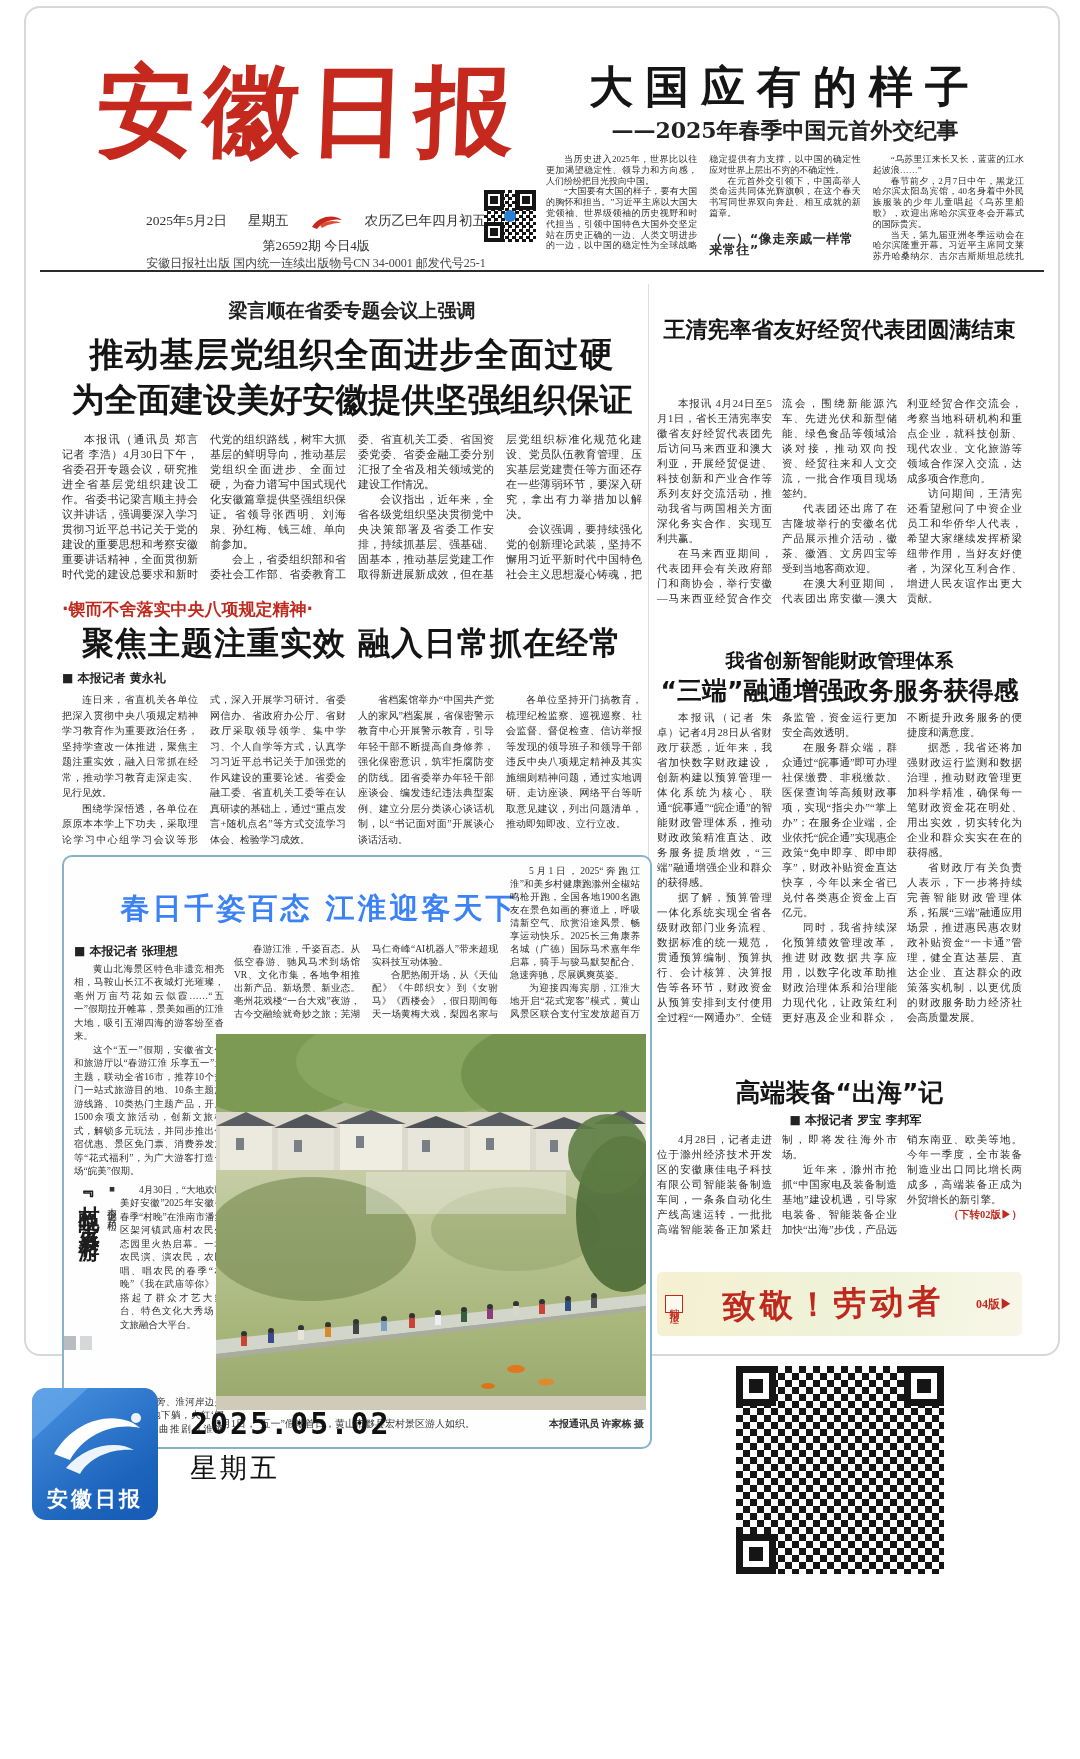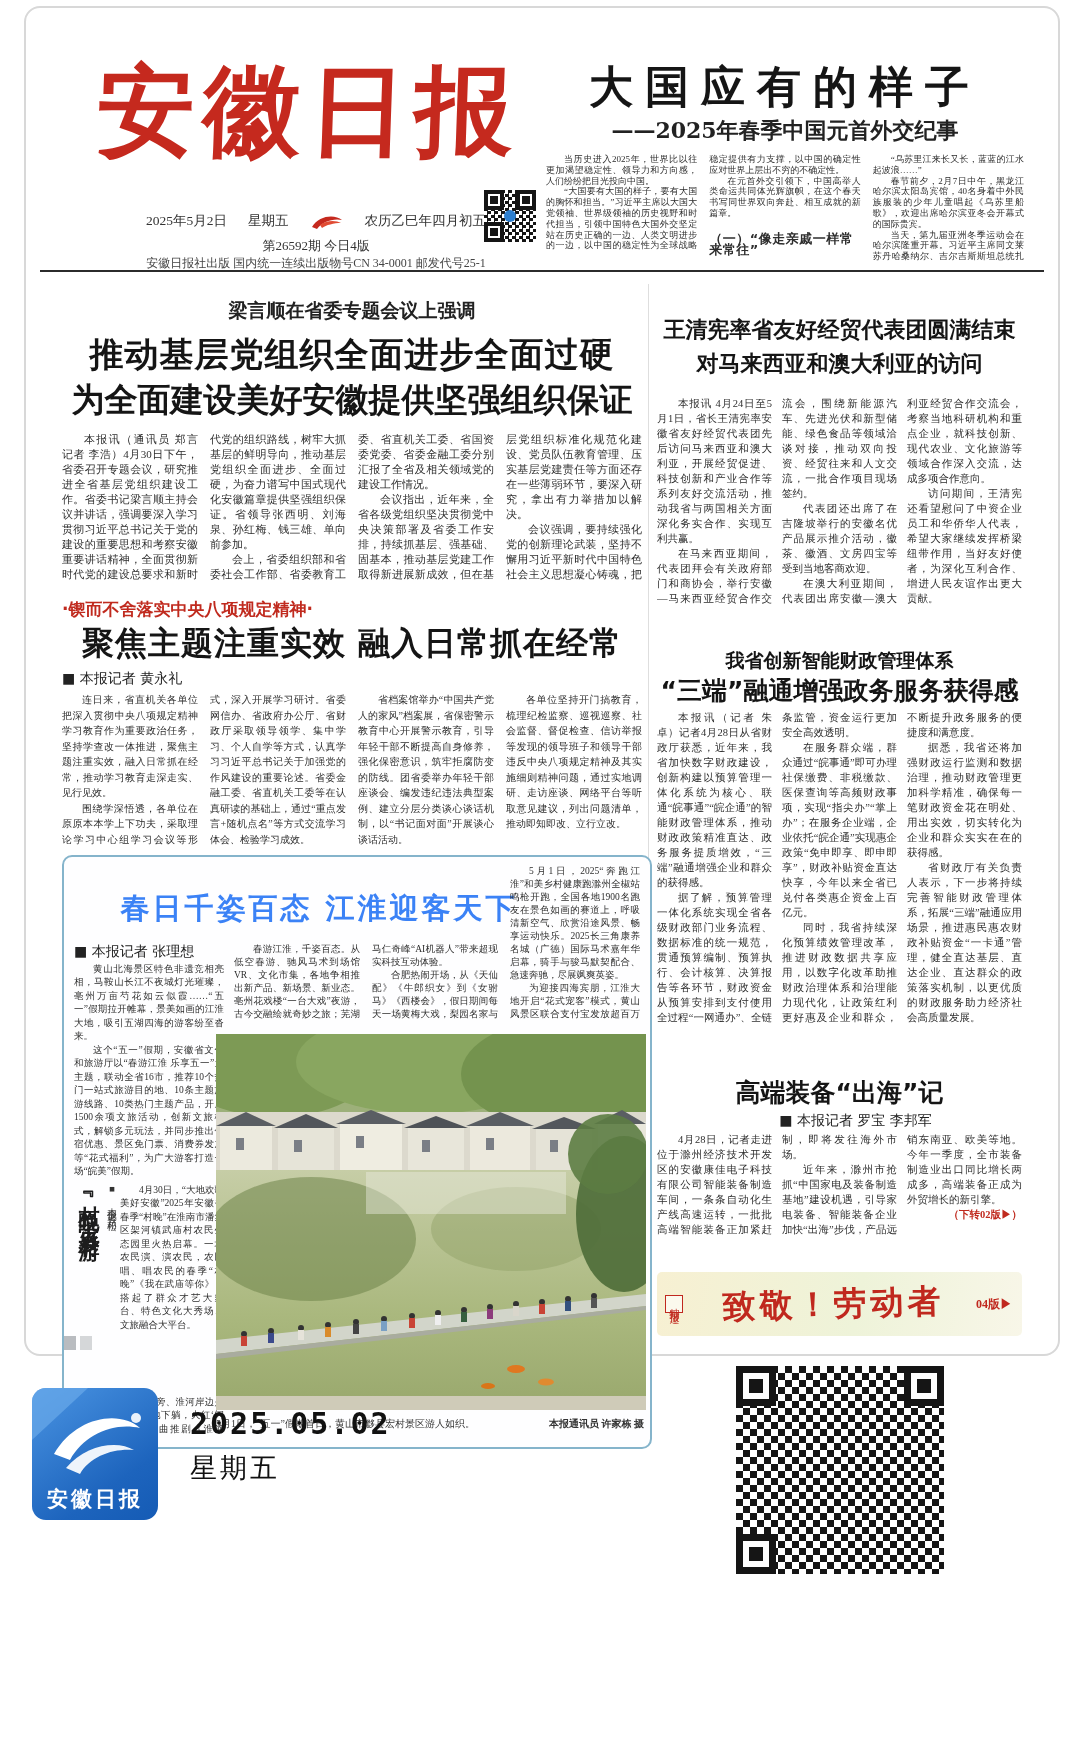--- a/index.html
+++ b/index.html
@@ -17,21 +17,21 @@
   
   .hl{font-family:"DejaVu Sans",sans-serif;font-weight:700;color:#151515;text-align:center;white-space:nowrap;}
   .kicker-serif{font-family:"DejaVu Serif",serif;font-weight:700;color:#222;text-align:center;}
   .red{color:#c02a1e;}
   
   .cols{column-gap:12px;text-align:justify;overflow:hidden;line-height:1.42;}
   .cols p{margin:0;text-indent:2em;}
   .cols p.sec{font-family:"DejaVu Sans",sans-serif;font-weight:700;text-indent:0;text-align:left;
               margin:15px 0;font-size:13px;letter-spacing:0.5px;}
   .cols p.jump{color:#c02a1e;text-align:right;text-indent:0;font-weight:700;}
-  .byline{font-family:"DejaVu Sans",sans-serif;font-size:14px;font-weight:400;color:#222;}
+  .byline{font-family:"DejaVu Sans",sans-serif;font-size:12px;font-weight:700;color:#222;}
   
   #spring-box{position:absolute;left:36px;top:847px;width:586px;height:590px;
               border:2px solid #85b4cb;border-radius:10px;background:#fefeff;}
   .box-title{font-family:"DejaVu Serif",serif;font-weight:700;color:#3b82f6;font-size:29px;
              letter-spacing:3px;text-align:center;white-space:nowrap;}
   .vtitle{writing-mode:vertical-rl;font-family:"DejaVu Sans",sans-serif;font-weight:700;
           font-size:21px;letter-spacing:5px;color:#1d1d1d;line-height:30px;}
   .vbyline{writing-mode:vertical-rl;font-size:9.5px;color:#333;letter-spacing:2px;line-height:16px;}
   .caption{font-size:10px;color:#333;display:flex;justify-content:space-between;}
   
@@ -237,21 +237,20 @@
           <rect x="0" y="362" width="430" height="14" fill="#cfcbb8"></rect>
         </svg>
       </div>
       <div class="abs caption" style="left:152px;top:560px;width:428px;">
         <span>5月1日，“五一”假期首日，黄山市黟县宏村景区游人如织。</span>
         <span style="font-weight:700;">本报通讯员 许家栋 摄</span>
       </div>
     </div>
 
     <div class="abs hl" style="left:631px;top:307px;width:365px;font-size:22px;">王清宪率省友好经贸代表团圆满结束</div>
-    <div class="abs hl" style="left:631px;top:341px;width:365px;font-size:22px;">对马来西亚和澳大利亚的访问</div>
     <div class="abs cols" style="left:631px;top:388px;width:365px;height:240px;column-count:3;column-gap:10px;font-size:10.5px;line-height:15px;">
         <p>本报讯 4月24日至5月1日，省长王清宪率安徽省友好经贸代表团先后访问马来西亚和澳大利亚，开展经贸促进、科技创新和产业合作等系列友好交流活动，推动我省与两国相关方面深化务实合作、实现互利共赢。</p>
         <p>在马来西亚期间，代表团拜会有关政府部门和商协会，举行安徽—马来西亚经贸合作交流会，围绕新能源汽车、先进光伏和新型储能、绿色食品等领域洽谈对接，推动双向投资、经贸往来和人文交流，一批合作项目现场签约。</p>
         <p>代表团还出席了在吉隆坡举行的安徽名优产品展示推介活动，徽茶、徽酒、文房四宝等受到当地客商欢迎。</p>
         <p>在澳大利亚期间，代表团出席安徽—澳大利亚经贸合作交流会，考察当地科研机构和重点企业，就科技创新、现代农业、文化旅游等领域合作深入交流，达成多项合作意向。</p>
         <p>访问期间，王清宪还看望慰问了中资企业员工和华侨华人代表，希望大家继续发挥桥梁纽带作用，当好友好使者，为深化互利合作、增进人民友谊作出更大贡献。</p>
       </div>
 
     <div class="abs hl" style="left:631px;top:640px;width:365px;font-size:19px;">我省创新智能财政管理体系</div>
     <div class="abs hl" style="left:631px;top:666px;width:365px;font-size:25px;">“三端”融通增强政务服务获得感</div>

